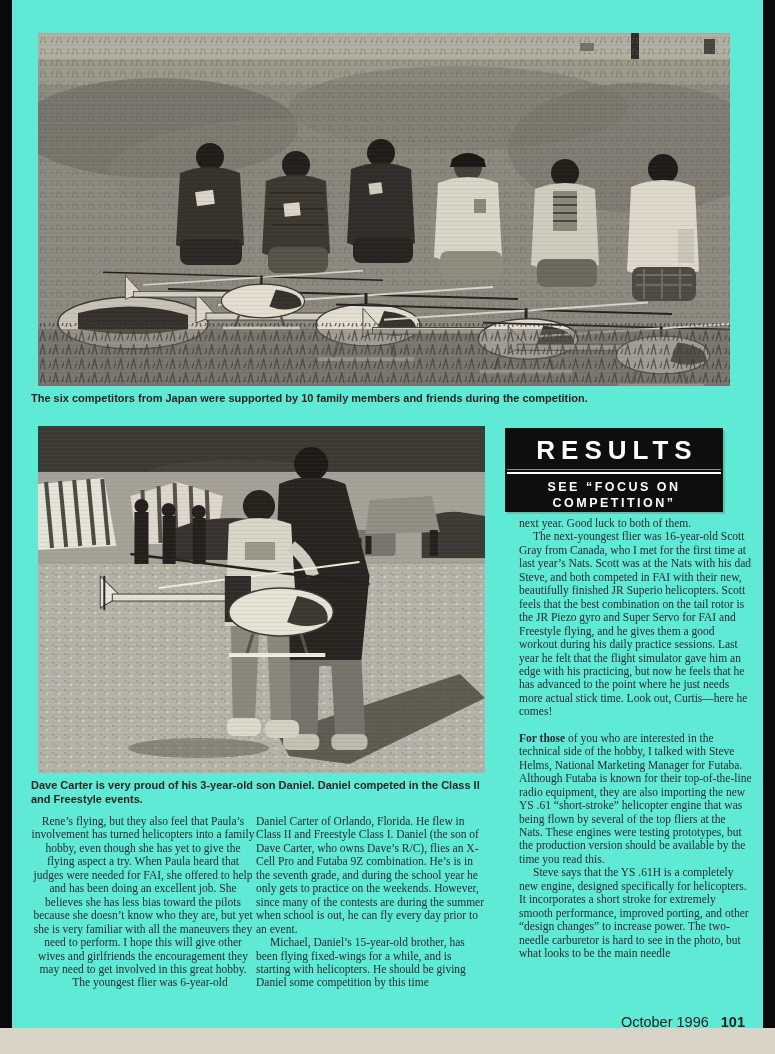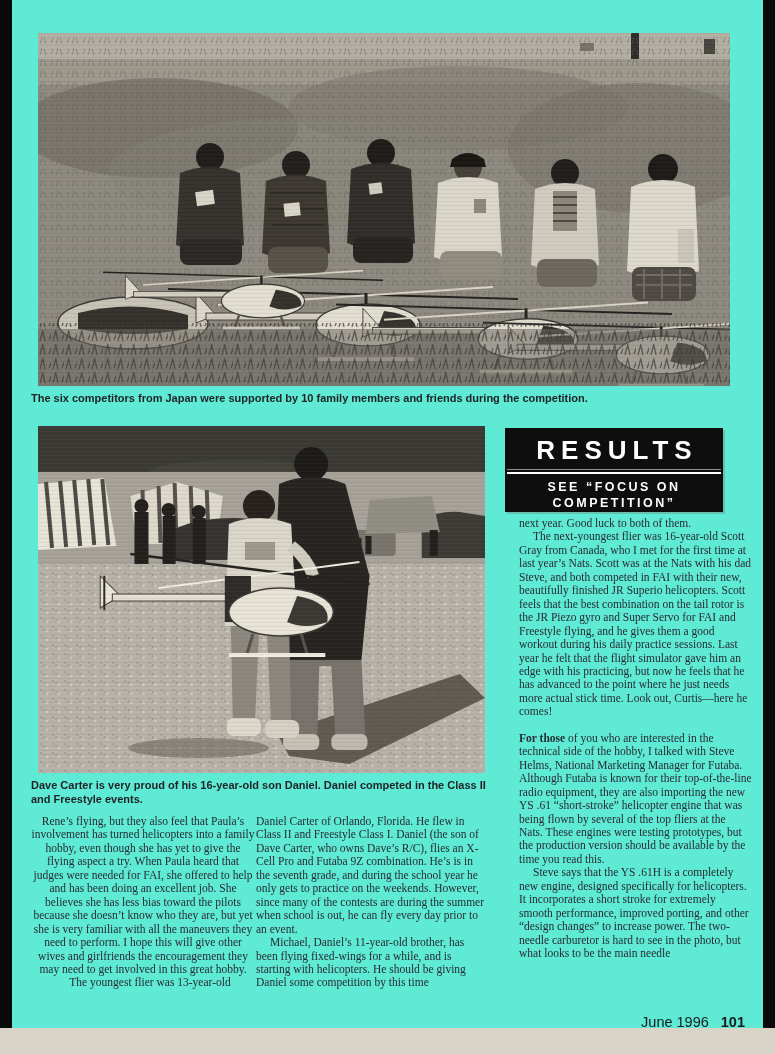--- a/index.html
+++ b/index.html
@@ -265,28 +265,28 @@
     </div>
   </div>
 
   <div class="bodycol" id="col-right">
     <p>next year. Good luck to both of them.</p>
     <p class="ind">The next-youngest flier was 16-year-old Scott Gray from Canada, who I met for the first time at last year’s Nats. Scott was at the Nats with his dad Steve, and both competed in FAI with their new, beautifully finished JR Superio helicopters. Scott feels that the best combination on the tail rotor is the JR Piezo gyro and Super Servo for FAI and Freestyle flying, and he gives them a good workout during his daily practice sessions. Last year he felt that the flight simulator gave him an edge with his practicing, but now he feels that he has advanced to the point where he just needs more actual stick time. Look out, Curtis—here he comes!</p>
     <p class="gap"><span class="lead">For those</span><span> of you who are interested in the technical side of the hobby, I talked with Steve Helms, National Marketing Manager for Futaba. Although Futaba is known for their top-of-the-line radio equipment, they are also importing the new YS .61 “short-stroke” helicopter engine that was being flown by several of the top fliers at the Nats. These engines were testing prototypes, but the production version should be available by the time you read this.</span></p>
     <p class="ind">Steve says that the YS .61H is a completely new engine, designed specifically for helicopters. It incorporates a short stroke for extremely smooth performance, improved porting, and other “design changes” to increase power. The two-needle carburetor is hard to see in the photo, but what looks to be the main needle</p>
   </div>
 
-  <div class="caption" id="caption-left">Dave Carter is very proud of his 16-year-old son Daniel. Daniel competed in the Class II and Freestyle events.</div>
+  <div class="caption" id="caption-left">Dave Carter is very proud of his 3-year-old son Daniel. Daniel competed in the Class II and Freestyle events.</div>
 
   <div class="bodycol" id="col-left">
     <p>Rene’s flying, but they also feel that Paula’s involvement has turned helicopters into a family hobby, even though she has yet to give the flying aspect a try. When Paula heard that judges were needed for FAI, she offered to help and has been doing an excellent job. She believes she has less bias toward the pilots because she doesn’t know who they are, but yet she is very familiar with all the maneuvers they need to perform. I hope this will give other wives and girlfriends the encouragement they may need to get involved in this great hobby.</p>
-    <p class="ind">The youngest flier was 13-year-old</p>
+    <p class="ind">The youngest flier was 6-year-old</p>
   </div>
 
   <div class="bodycol" id="col-mid">
     <p>Daniel Carter of Orlando, Florida. He flew in Class II and Freestyle Class I. Daniel (the son of Dave Carter, who owns Dave’s R/C), flies an X-Cell Pro and Futaba 9Z combination. He’s is in the seventh grade, and during the school year he only gets to practice on the weekends. However, since many of the contests are during the summer when school is out, he can fly every day prior to an event.</p>
-    <p class="ind">Michael, Daniel’s 11-year-old brother, has been flying fixed-wings for a while, and is starting with helicopters. He should be giving Daniel some competition by this time</p>
+    <p class="ind">Michael, Daniel’s 15-year-old brother, has been flying fixed-wings for a while, and is starting with helicopters. He should be giving Daniel some competition by this time</p>
   </div>
 
   <div class="footer">
-    <span>June 1996</span><span class="pageno">101</span>
+    <span>October 1996</span><span class="pageno">101</span>
   </div>
 </div>
 
 </body></html>

